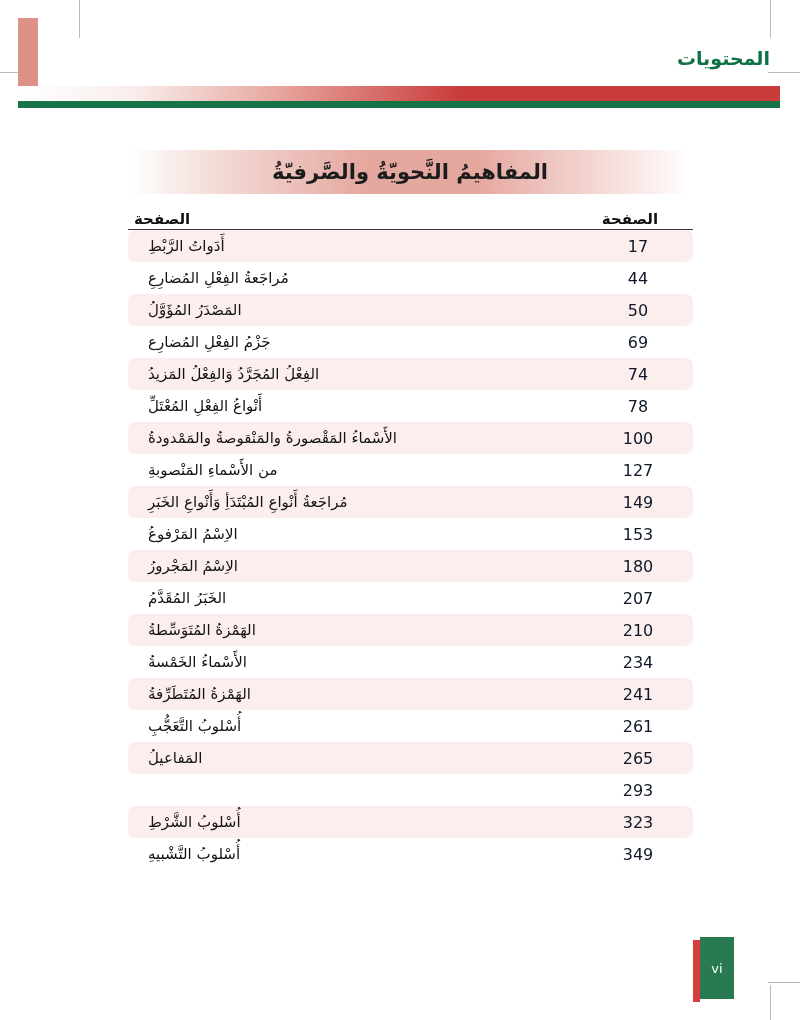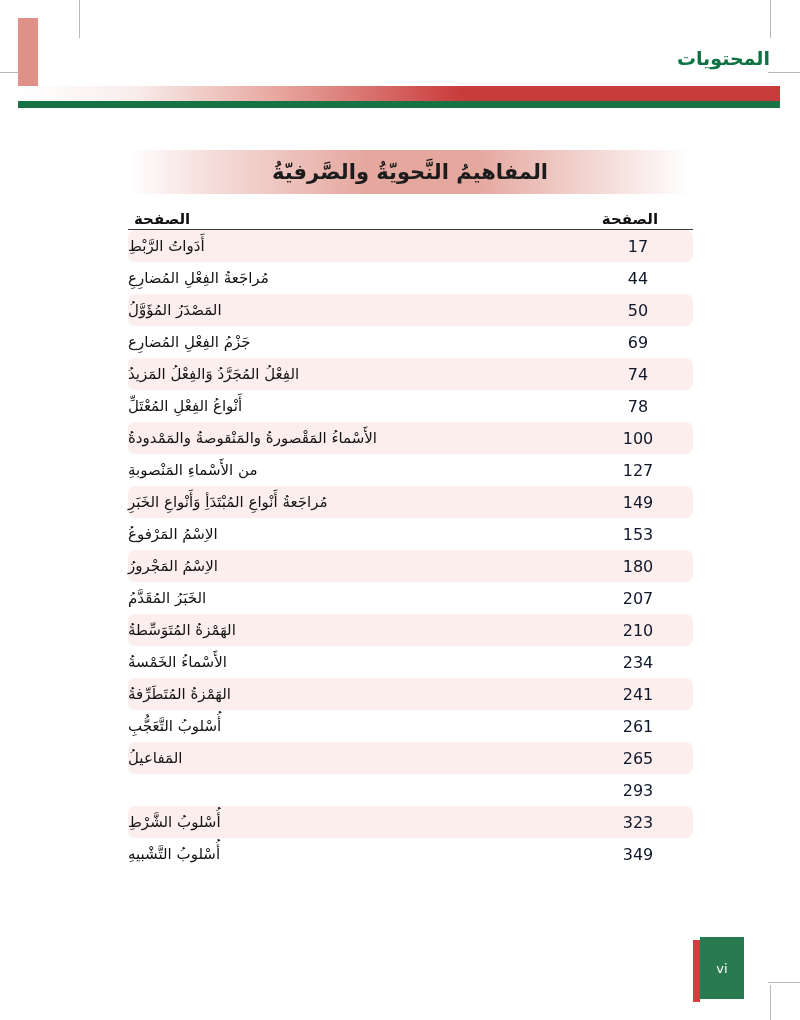--- a/index.html
+++ b/index.html
@@ -125,40 +125,40 @@
     width: 110px;
     flex: 0 0 110px;
     text-align: center;
     font-size: 16px;
     color: #0f172a;
     direction: ltr;
   }
   .toc-row .rule-cell {
     flex: 1 1 auto;
     text-align: left;
-    padding-left: 0;
+    padding-left: 20px;
     font-size: 15px;
     color: #141414;
     white-space: nowrap;
   }
 
   
   .footer-red {
     position: absolute;
     left: 693px;
     top: 940px;
     width: 7px;
     height: 62px;
     background: #d93c3c;
   }
   .footer-green {
     position: absolute;
     left: 700px;
     top: 937px;
-    width: 44px;
+    width: 34px;
     height: 62px;
     background: #2a7a51;
     display: flex;
     align-items: center;
     justify-content: center;
   }
   .footer-num {
     color: #ffffff;
     font-size: 13px;
     direction: ltr;

